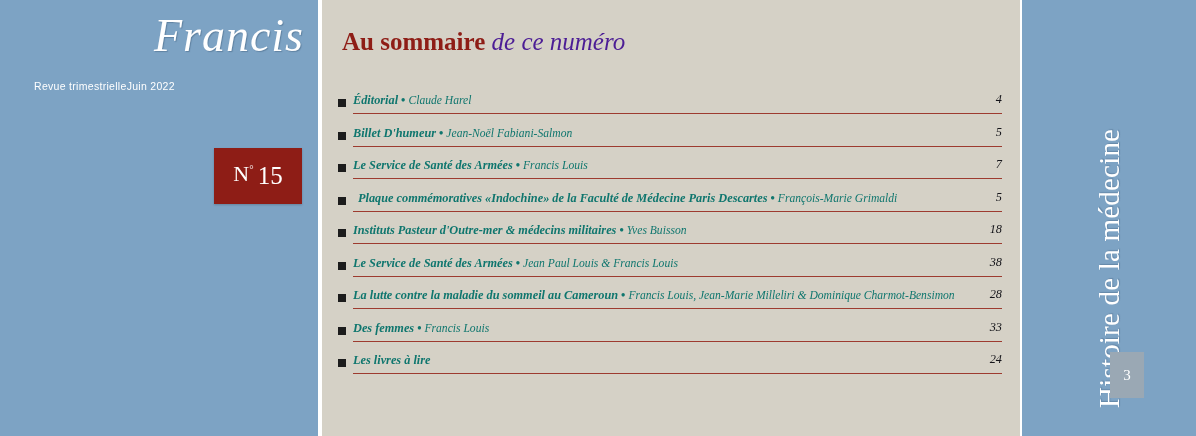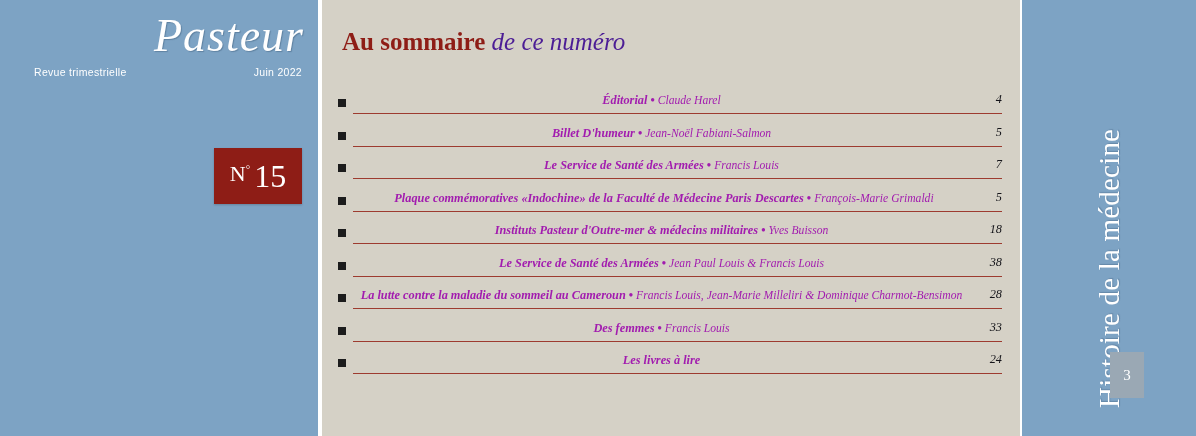--- a/index.html
+++ b/index.html
@@ -61,23 +61,22 @@
     position: absolute;
     width: 17px;
     height: 17px;
     border-radius: 50%;
     background: radial-gradient(circle at 35% 30%, #b03a2e 0%, #8c1f16 60%, #5e120c 100%);
     right: 69px;
     top: 1px;
     box-shadow: 0 1px 1px rgba(0,0,0,0.25);
   }
   .sub-row {
-    margin-top: 6px;
+    margin-top: 20px;
     display: flex;
-    justify-content: space-between;
     align-items: baseline;
     font-family: "Liberation Sans", sans-serif;
     font-size: 10.5px;
     letter-spacing: 0.3px;
     color: #ffffff;
     padding-right: 2px;
   }
   .issue-box {
     position: absolute;
     right: 16px;
@@ -96,21 +95,21 @@
     font-size: 22px;
     position: relative;
     top: -2px;
   }
   .issue-box .num-label sup {
     font-size: 11px;
     vertical-align: super;
   }
   .issue-box .num-value {
     font-family: "Liberation Serif", serif;
-    font-size: 32px;
+    font-size: 25px;
     margin-left: 4px;
     letter-spacing: 0px;
   }
 
   
   .content {
     position: absolute;
     left: 322px;
     top: 0;
     width: 698px;
@@ -156,22 +155,21 @@
   }
   .toc-row .entry {
     position: absolute;
     left: 15px;
     top: 3px;
     right: 34px;
     font-size: 12.3px;
     line-height: 15px;
     white-space: nowrap;
     overflow: hidden;
-    color: #a21caf;
-    text-align: center;
+    color: #0f766e;
   }
   .toc-row .entry .ttl {
     font-style: italic;
     font-weight: bold;
   }
   .toc-row .entry .sep {
     font-weight: bold;
     padding: 0 3px;
   }
   .toc-row .entry .auth {
@@ -258,21 +256,21 @@
     background: #ffffff;
   }
 </style>
 </head>
 <body>
 
 <div class="page">
 
   <div class="masthead">
     <div class="masthead-inner">
-      <div class="logo-line1">Pasteur</div>
+      <div class="logo-line1">Francis</div>
       <div class="sub-row">
         <span>Revue trimestrielle</span>
         <span>Juin 2022</span>
       </div>
     </div>
 
     <div class="issue-box">
       <span class="num-label"><span>N</span><sup>°</sup></span>
       <span class="num-value">15</span>
     </div>

